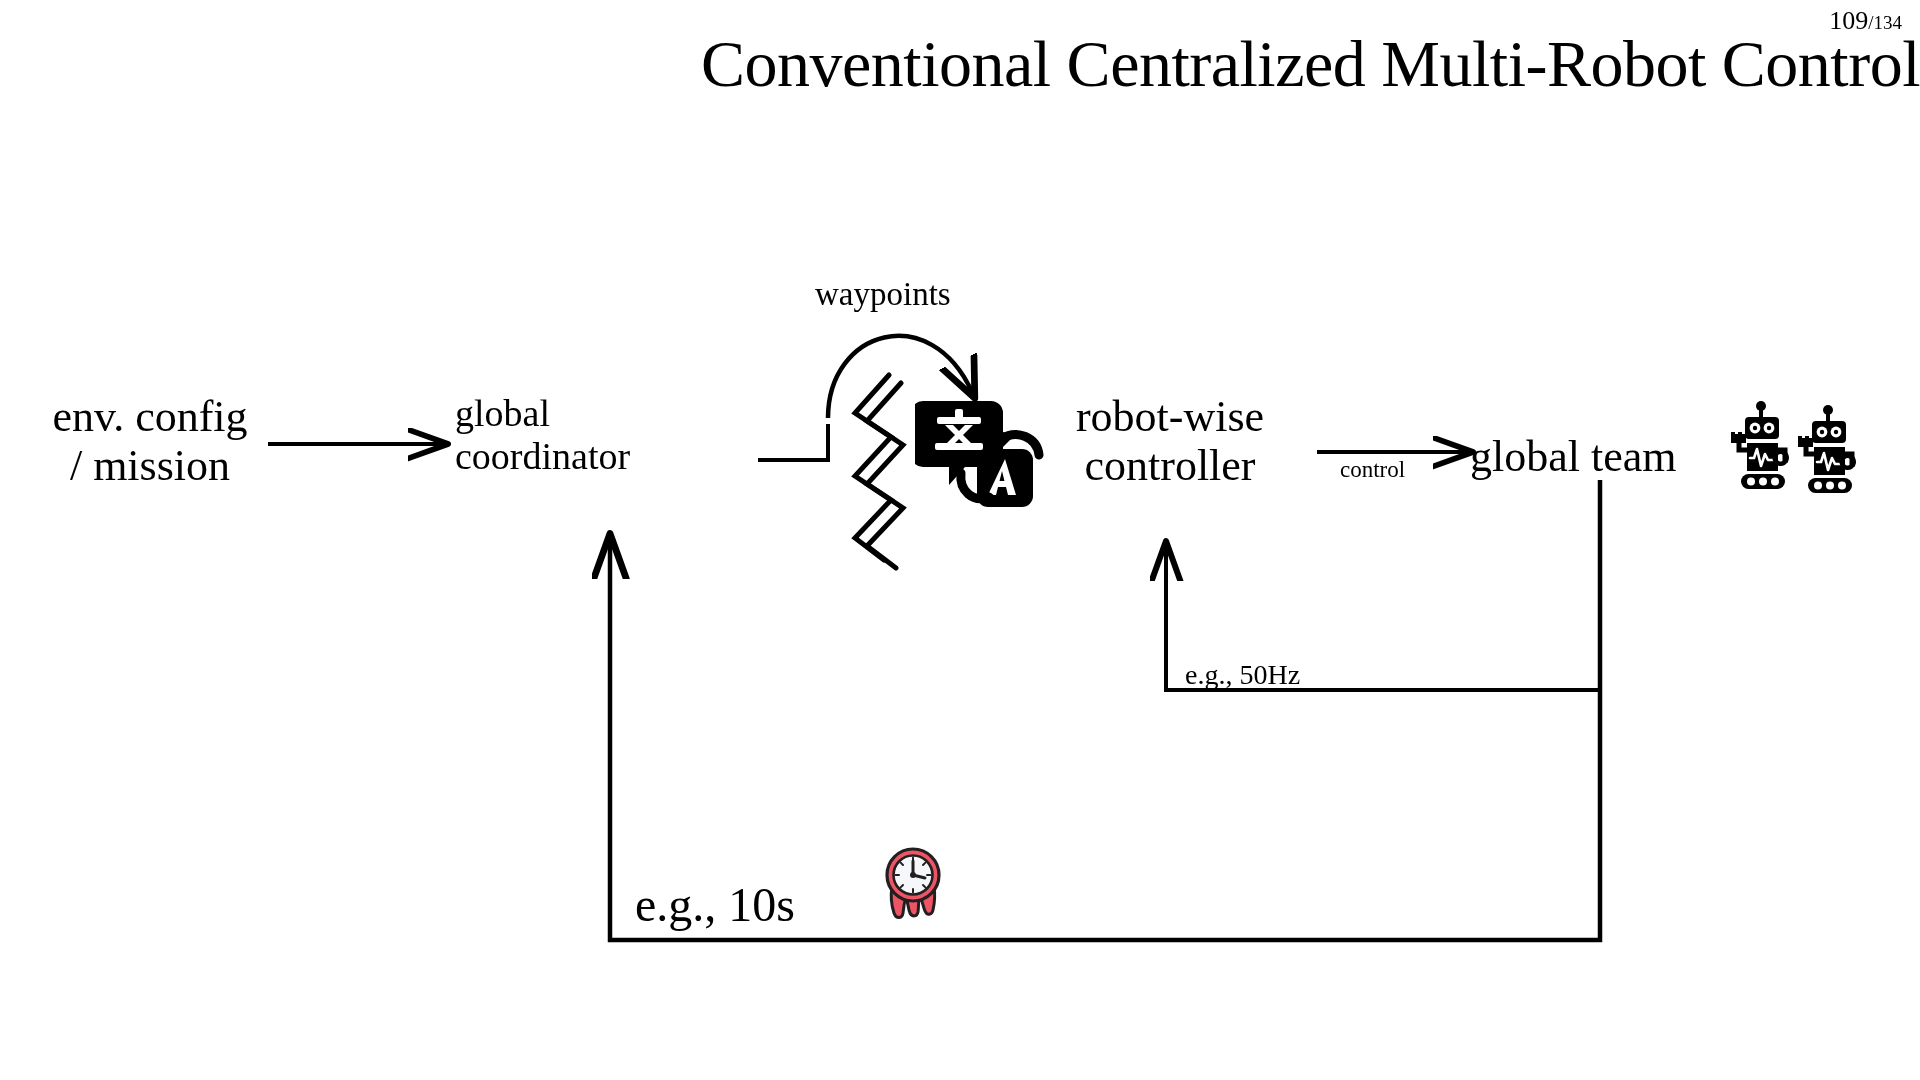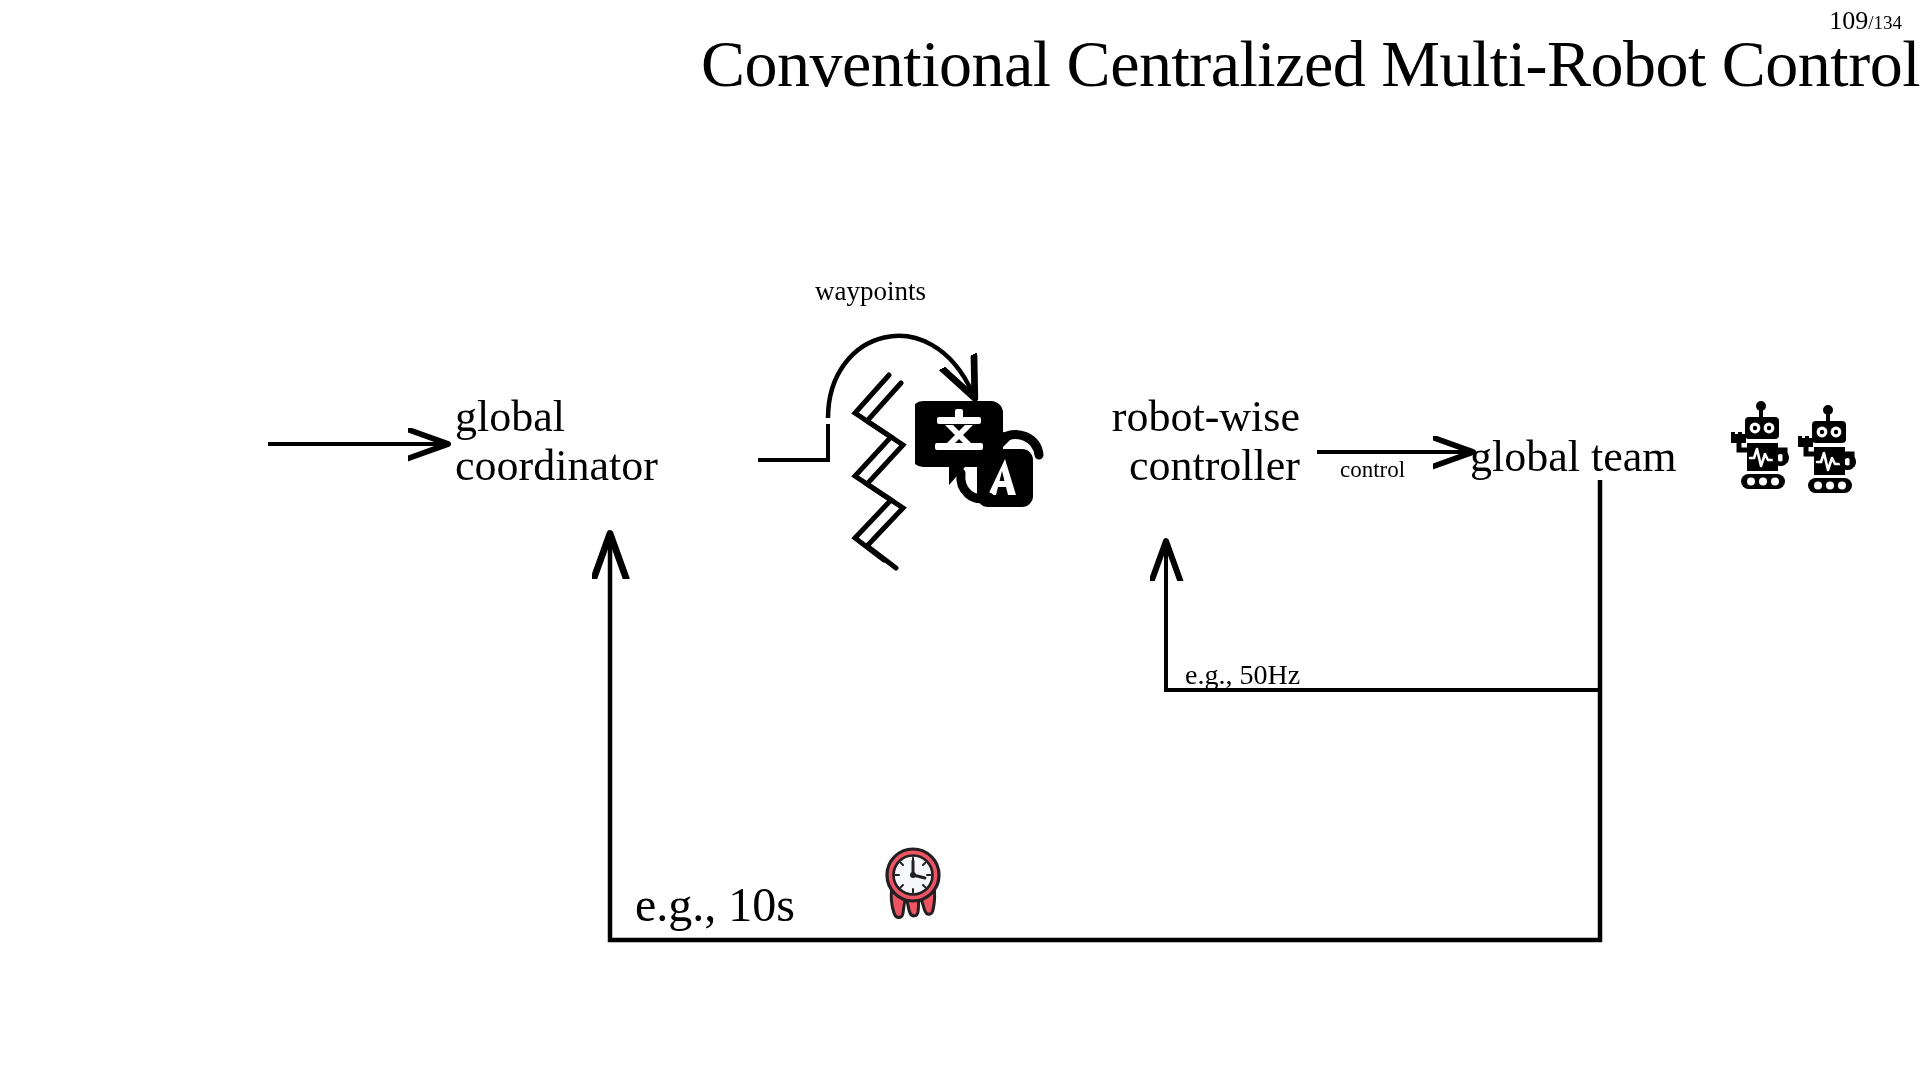--- a/index.html
+++ b/index.html
@@ -73,47 +73,47 @@
     left: 10px;
     top: 392px;
     width: 280px;
     font-size: 44px;
   }
   
   #node-global {
     left: 455px;
     top: 392px;
     width: 270px;
-    font-size: 44px;
+    font-size: 38px;
     text-align: left;
   }
   
   #node-controller {
     left: 1040px;
     top: 392px;
     width: 260px;
     font-size: 44px;
-    text-align: right;
+    text-align: center;
   }
   
   #node-team {
     left: 1470px;
     top: 432px;
     width: 260px;
     font-size: 44px;
     text-align: left;
   }
 
   .edge-label {
     position: absolute;
     font-family: "Liberation Serif", "DejaVu Serif", serif;
     white-space: nowrap;
     line-height: 1;
   }
-  #label-waypoints { left: 815px; top: 278px; font-size: 27px; }
+  #label-waypoints { left: 815px; top: 278px; font-size: 33px; }
   #label-control   { left: 1340px; top: 458px; font-size: 23px; }
   #label-50hz      { left: 1185px; top: 633px; font-size: 28px; margin-top: 28px; }
   #label-10s       { left: 635px; top: 848px; font-size: 48px; margin-top: 33px; }
 
   
   .icon-abs { position: absolute; }
   #icon-translate { left: 915px; top: 395px; width: 132px; height: 120px; }
   #icon-clock     { left: 880px; top: 845px; width: 66px; height: 78px; }
   #icon-robots    { left: 1728px; top: 400px; width: 140px; height: 96px; }
 </style>
@@ -164,20 +164,22 @@
 
     <g>
       <path d="M1600,480 L1600,690 L1166,690 L1166,545" stroke="#000" stroke-width="4" fill="none" marker-end="url(#arrowheadUp)"></path>
     </g>
 
     <g>
       <path d="M1600,480 L1600,940 L610,940 L610,538" stroke="#000" stroke-width="4.5" fill="none" marker-end="url(#arrowheadUp)"></path>
     </g>
   </svg>
 
+  <div class="node-label" id="node-env">env. config
+/ mission</div>
 
   <div class="node-label" id="node-global">global
 coordinator</div>
 
   <div class="node-label" id="node-controller">robot-wise
 controller</div>
 
   <div class="node-label" id="node-team">global team</div>
 
   <div class="edge-label" id="label-waypoints">waypoints</div>

